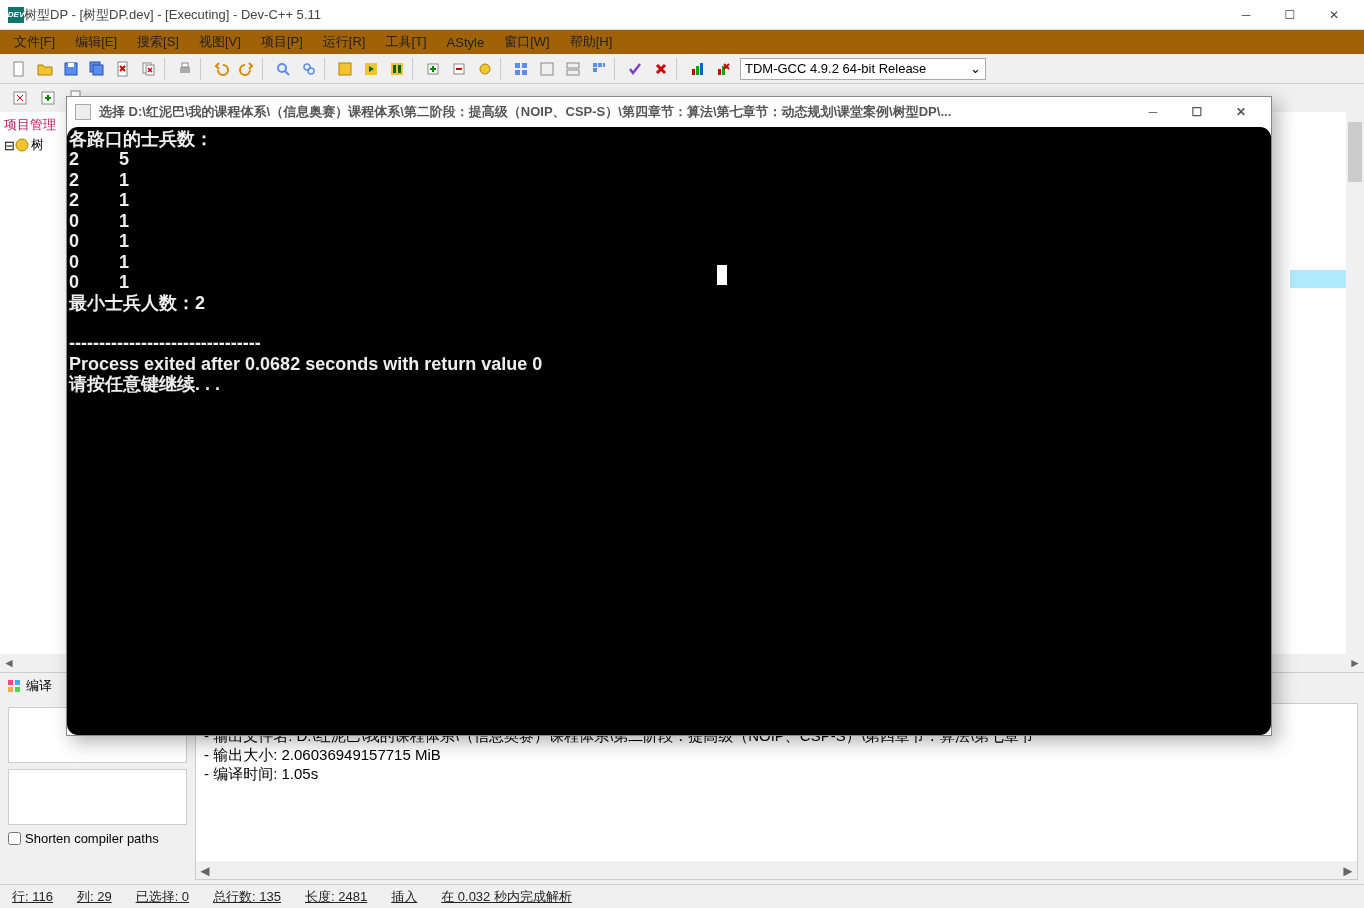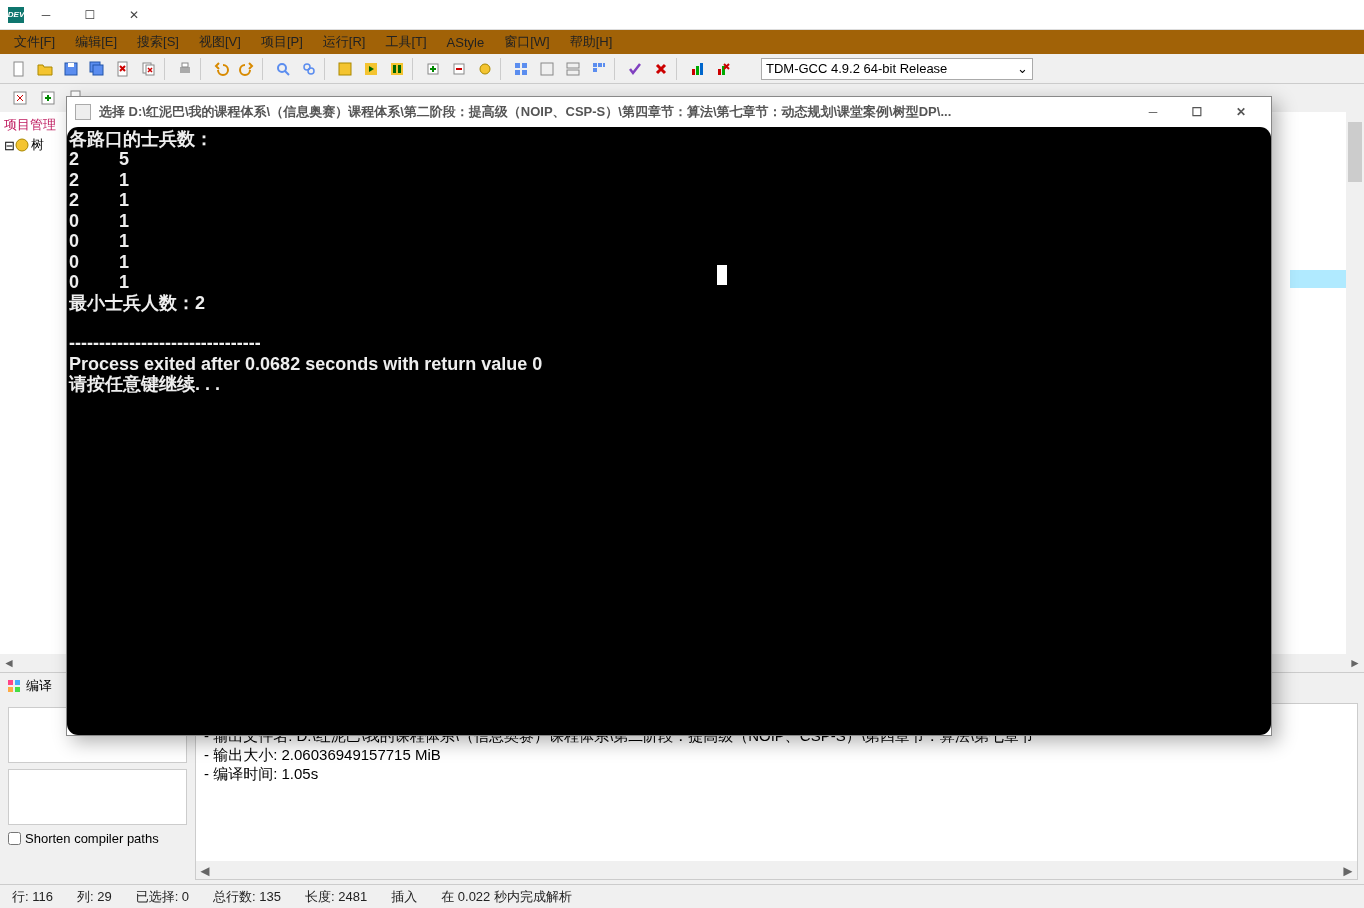--- a/index.html
+++ b/index.html
@@ -16,21 +16,21 @@
 
 
 .menubar { height:24px; background:#a16207; display:flex; align-items:center; padding:0 4px; }
 .menubar .menu-item { padding:2px 10px; color:#222; font-size:13px; }
 
 
 .toolbar { height:30px; background:#f0f0f0; display:flex; align-items:center; padding:2px 6px; border-bottom:1px solid #ccc; }
 .toolbar .tool-btn { width:22px; height:22px; margin:0 2px; display:flex; align-items:center; justify-content:center; border:1px solid transparent; }
 .toolbar .tool-btn svg { width:16px; height:16px; }
 .toolbar .sep { width:6px; height:22px; margin:0 2px; border-left:1px solid #ccc; }
-.toolbar .compiler-select { margin-left:25px; width:272px; height:22px; border:1px solid #aaa; background:#fff; font-family:monospace; font-size:13px; padding:0 4px; display:flex; align-items:center; justify-content:space-between; }
+.toolbar .compiler-select { margin-left:4px; width:246px; height:22px; border:1px solid #aaa; background:#fff; font-family:monospace; font-size:13px; padding:0 4px; display:flex; align-items:center; justify-content:space-between; }
 
 
 .tab-row { height:28px; background:#f0f0f0; display:flex; align-items:center; padding:2px 6px; }
 .tab-row .tab-btn { width:24px; height:22px; margin:0 2px; display:flex; align-items:center; justify-content:center; }
 
 
 .body-area { display:flex; height:calc(100% - 30px - 24px - 30px - 28px - 230px - 24px); }
 .sidebar { width:70px; background:#fff; border-right:1px solid #ccc; padding:4px; overflow:hidden; }
 .sidebar .sb-title { font-size:13px; color:#be185d; }
 .sidebar .tree-item { display:flex; align-items:center; margin-top:2px; font-size:13px; }
@@ -51,39 +51,40 @@
 .output-left { width:195px; padding:8px; display:flex; flex-direction:column; gap:6px; }
 .output-left .panel-box { height:56px; border:1px solid #ccc; background:#fff; }
 .output-left .chk { display:flex; align-items:center; font-size:13px; gap:4px; }
 .output-left .chk input { width:13px; height:13px; }
 .output-right { flex:1; background:#fff; border:1px solid #ccc; margin:4px 6px 4px 0; font-family:"SimSun",monospace; font-size:15px; padding:4px 8px; overflow:hidden; position:relative; }
 .output-right .line { white-space:nowrap; }
 .output-right .hscroll { position:absolute; bottom:0; left:0; right:0; height:18px; background:#f0f0f0; display:flex; align-items:center; }
 .output-right .hscroll .arrow { width:18px; height:18px; display:flex; align-items:center; justify-content:center; color:#666; }
 
 
-.statusbar { height:24px; background:#f0f0f0; border-top:1px solid #ccc; display:flex; align-items:center; font-size:13px; color:#222; }
+.statusbar { height:24px; background:#f0f0f0; border-top:1px solid #ccc; display:flex; align-items:center; font-size:13px; color:#222;text-decoration:underline; }
 .statusbar .seg { padding:0 12px; }
 
 
 .console-window { position:absolute; left:66px; top:96px; width:1206px; height:640px; background:#fff; box-shadow:6px 6px 18px rgba(0,0,0,0.3); border:1px solid #888; display:flex; flex-direction:column;font-weight:bold; }
 .console-titlebar { height:30px; background:#fff; display:flex; align-items:center; padding:0 8px; }
 .console-titlebar .c-icon { width:16px; height:16px; background:#eee; border:1px solid #aaa; margin-right:8px; }
 .console-titlebar .c-title { flex:1; font-size:13px; color:#555; overflow:hidden; white-space:nowrap; text-overflow:ellipsis; }
 .console-titlebar .win-btn { width:44px; height:28px; display:flex; align-items:center; justify-content:center; color:#555; }
 .console-body { flex:1; background:#000; color:#eee; font-family:"NSimSun","SimSun",monospace; font-size:18px; line-height:1.08; padding:2px 2px; white-space:pre; overflow:hidden; position:relative;border-radius:11px; }
 .console-body .cursor { display:inline-block; width:10px; height:20px; background:#fff; position:absolute; left:650px; top:138px; }
 </style>
 </head>
 <body>
 
 <div class="main-window">
 
   <div class="titlebar">
     <div class="app-icon">DEV</div>
+    <div class="title">树型DP - [树型DP.dev] - [Executing] - Dev-C++ 5.11</div>
     <div class="win-btn">─</div>
     <div class="win-btn">☐</div>
     <div class="win-btn close">✕</div>
   </div>
 
   <div class="menubar">
     <div class="menu-item">文件[F]</div>
     <div class="menu-item">编辑[E]</div>
     <div class="menu-item">搜索[S]</div>
     <div class="menu-item">视图[V]</div>
@@ -338,21 +339,21 @@
     </div>
   </div>
 
   <div class="statusbar">
     <div class="seg">行:  116</div>
     <div class="seg">列:   29</div>
     <div class="seg">已选择:   0</div>
     <div class="seg">总行数:   135</div>
     <div class="seg">长度:   2481</div>
     <div class="seg">插入</div>
-    <div class="seg">在 0.022 秒内完成解析</div>
+    <div class="seg">在 0.032 秒内完成解析</div>
   </div>
 </div>
 
 <div class="console-window">
   <div class="console-titlebar">
     <div class="c-icon"></div>
     <div class="c-title">选择 D:\红泥巴\我的课程体系\（信息奥赛）课程体系\第二阶段：提高级（NOIP、CSP-S）\第四章节：算法\第七章节：动态规划\课堂案例\树型DP\...</div>
     <div class="win-btn">─</div>
     <div class="win-btn">☐</div>
     <div class="win-btn">✕</div>

